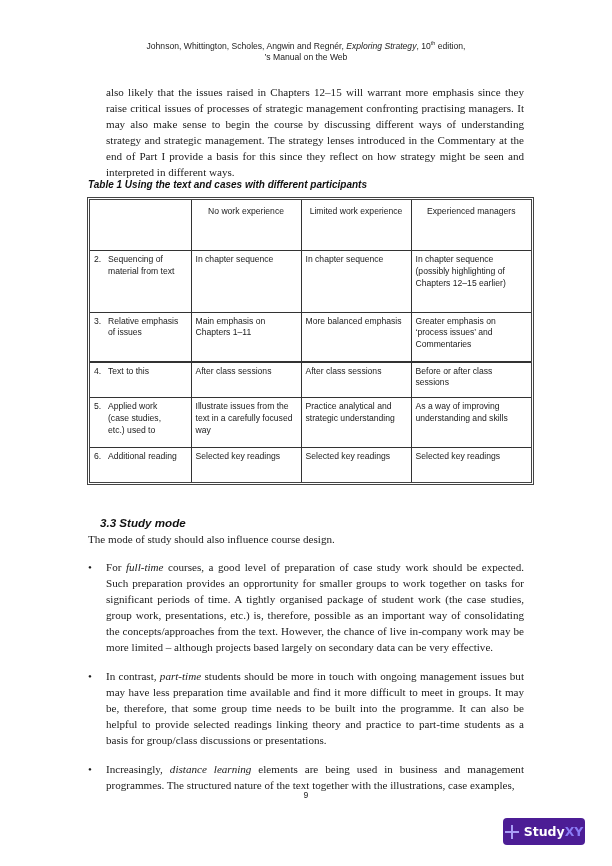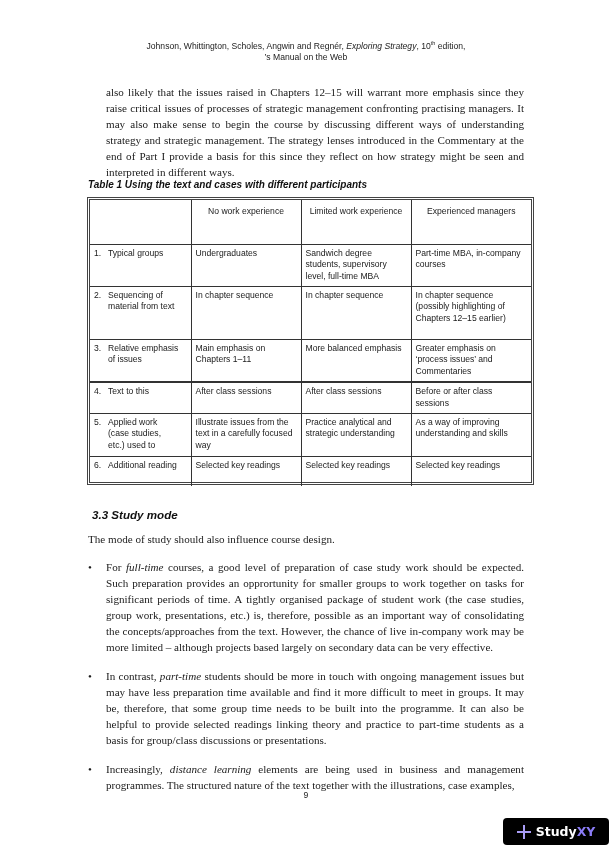--- a/index.html
+++ b/index.html
@@ -26,32 +26,32 @@
   table.grid tr:first-child th { border-top: none; }
   table.grid tr:last-child td { border-bottom: none; }
   table.grid th:first-child, table.grid td:first-child { border-left: none; }
   table.grid th:last-child, table.grid td:last-child { border-right: none; }
   table.grid th { font-weight: normal; text-align: center; padding-top: 6px; }
   table.grid th.first-head { text-align: left; }
   table.grid tr.row-thick td { border-top: 2px solid #333; }
   .rownum { display: inline-block; width: 14px; vertical-align: top; }
   .rowlabel { display: inline-block; width: 72px; vertical-align: top; }
 
-  .section-heading { position: absolute; left: 88px; top: 504px; margin: 4px; font-family: "Liberation Sans", sans-serif;
+  .section-heading { position: absolute; left: 88px; top: 504px; margin: 12px; font-family: "Liberation Sans", sans-serif;
     font-weight: bold; font-style: italic; font-size: 11.6px; color: #111; text-align: center; }
   .section-intro { position: absolute; left: 88px; top: 531px; margin: 0; }
 
   .bullets { position: absolute; left: 88px; top: 559px; width: 436px; margin: 0; padding: 0; list-style: none; }
   .bullets li { position: relative; padding-left: 18px; margin: 0 0 13px 0; text-align-last: left; }
   .bullets li .bullet-dot { position: absolute; left: 0; top: 0; }
 
   .page-number { position: absolute; top: 790px; left: 0; width: 612px; text-align: center;
     font-family: "Liberation Sans", sans-serif; font-size: 8.6px; color: #222; }
 
-  .badge { position: absolute; left: 503px; top: 818px; width: 106px; height: 27px; background: #000000;
+  .badge { position: absolute; left: 503px; top: 818px; width: 82px; height: 27px; background: #4c1d95;
     border-radius: 4px; display: flex; align-items: center; justify-content: center; gap: 5px;
     font-family: "DejaVu Sans", sans-serif; font-weight: bold; font-size: 12.5px; color: #ffffff; }
   .badge .plus { display: inline-block; width: 14px; height: 14px; position: relative; }
   .badge .plus::before, .badge .plus::after { content: ""; position: absolute; background: #a99df5; }
   .badge .plus::before { left: 6px; top: 0; width: 2px; height: 14px; }
   .badge .plus::after { left: 0; top: 6px; width: 14px; height: 2px; }
   .badge .accent { color: #8b7cf6; }
 </style>
 </head>
 <body>
@@ -76,26 +76,20 @@
           <col style="width:110px">
           <col style="width:110px">
           <col style="width:120px">
         </colgroup>
       <tbody>
           <tr style="height:44px">
         <th class="first-head"></th>
         <th>No work experience</th>
         <th>Limited work experience</th>
         <th>Experienced managers</th>
-      </tr>
-      <tr style="height:42px">
-        <td><span class="rownum">1.</span><span class="rowlabel">Typical groups</span></td>
-        <td>Undergraduates</td>
-        <td>Sandwich degree students, supervisory level, full-time MBA</td>
-        <td>Part-time MBA, in-company courses</td>
       </tr>
       <tr style="height:53px">
         <td><span class="rownum">2.</span><span class="rowlabel">Sequencing of material from text</span></td>
         <td>In chapter sequence</td>
         <td>In chapter sequence</td>
         <td>In chapter sequence (possibly highlighting of Chapters 12–15 earlier)</td>
       </tr>
       <tr style="height:43px">
         <td><span class="rownum">3.</span><span class="rowlabel">Relative emphasis of issues</span></td>
         <td>Main emphasis on Chapters 1–11</td>

